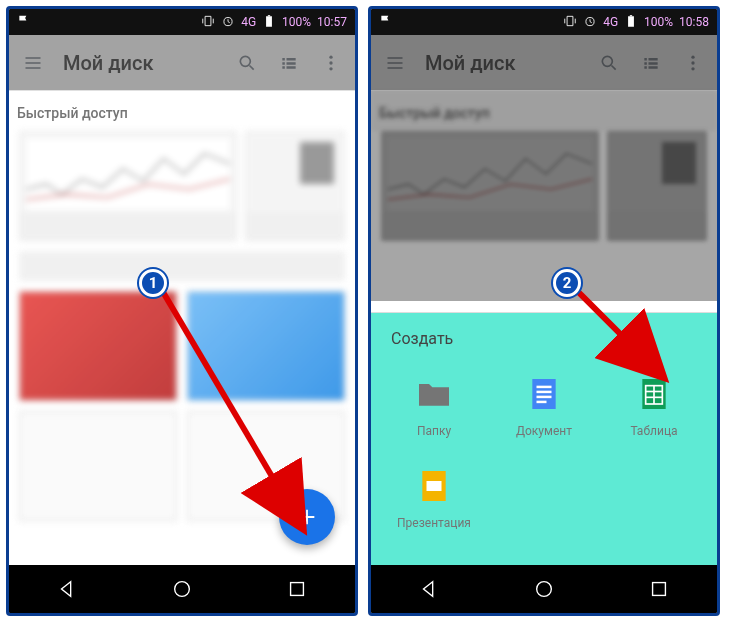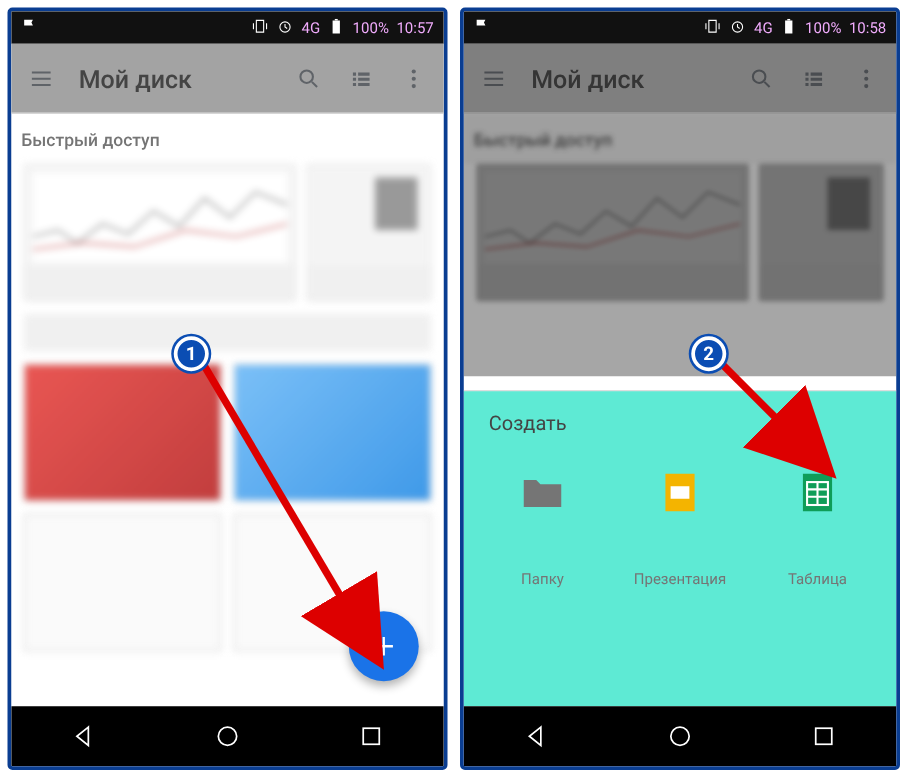--- a/index.html
+++ b/index.html
@@ -147,21 +147,20 @@
   .sheet-grid {
     display:flex;
     flex-wrap:wrap;
   }
   .sheet-item {
     width:33.33%;
     display:flex;
     flex-direction:column;
     align-items:center;
     padding:10px 4px 16px;
-    gap:32px;
   }
   .sheet-item .ic {
     width:44px; height:44px;
     display:flex; align-items:center; justify-content:center;
     margin-bottom:8px;
   }
   .sheet-item .ic svg { width:40px; height:40px; }
   .sheet-item .lbl {
     font-size:12px;
     color:#757575;
@@ -380,38 +379,50 @@
         <div class="ic">
             <svg viewBox="0 0 48 48">
               <path d="M6 12h12l4 4h20v22H6z" fill="#757575"></path>
             </svg>
           </div>
         <div class="lbl">Папку</div>
       </div>
       <div class="sheet-item">
         <div class="ic">
             <svg viewBox="0 0 48 48">
-              <rect x="10" y="6" width="28" height="36" fill="#f4b400"></rect>
-              <rect x="15" y="18" width="18" height="12" fill="#fff"></rect>
+              <rect x="10" y="6" width="28" height="36" fill="#4285f4"></rect>
+              <rect x="15" y="14" width="18" height="3" fill="#fff"></rect>
+              <rect x="15" y="20" width="18" height="3" fill="#fff"></rect>
+              <rect x="15" y="26" width="18" height="3" fill="#fff"></rect>
+              <rect x="15" y="32" width="12" height="3" fill="#fff"></rect>
             </svg>
           </div>
-        <div class="lbl">Презентация</div>
+        <div class="lbl">Документ</div>
       </div>
       <div class="sheet-item">
         <div class="ic">
             <svg viewBox="0 0 48 48">
               <rect x="10" y="6" width="28" height="36" fill="#0f9d58"></rect>
               <rect x="14" y="14" width="20" height="22" fill="none" stroke="#fff" stroke-width="2"></rect>
               <line x1="24" y1="14" x2="24" y2="36" stroke="#fff" stroke-width="2"></line>
               <line x1="14" y1="21" x2="34" y2="21" stroke="#fff" stroke-width="2"></line>
               <line x1="14" y1="28" x2="34" y2="28" stroke="#fff" stroke-width="2"></line>
             </svg>
           </div>
         <div class="lbl">Таблица</div>
       </div>
+      <div class="sheet-item">
+        <div class="ic">
+            <svg viewBox="0 0 48 48">
+              <rect x="10" y="6" width="28" height="36" fill="#f4b400"></rect>
+              <rect x="15" y="18" width="18" height="12" fill="#fff"></rect>
+            </svg>
+          </div>
+        <div class="lbl">Презентация</div>
+      </div>
     </div>
   </div>
 
   <div class="callout" style="top:260px; left:182px;">
       <span>2</span>
     </div>
   <svg class="arrow-layer" viewBox="0 0 352 610">
     <defs>
         <marker id="ah2" markerWidth="12" markerHeight="12" refX="6" refY="6" orient="auto">
           <path d="M0,0 L12,6 L0,12 z" fill="#d00"></path>

